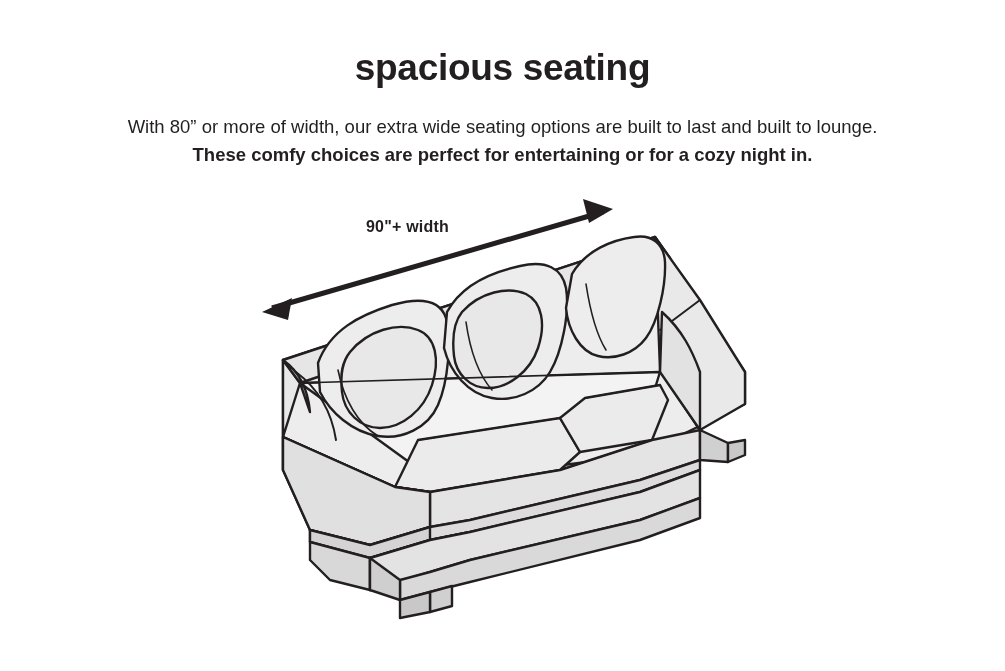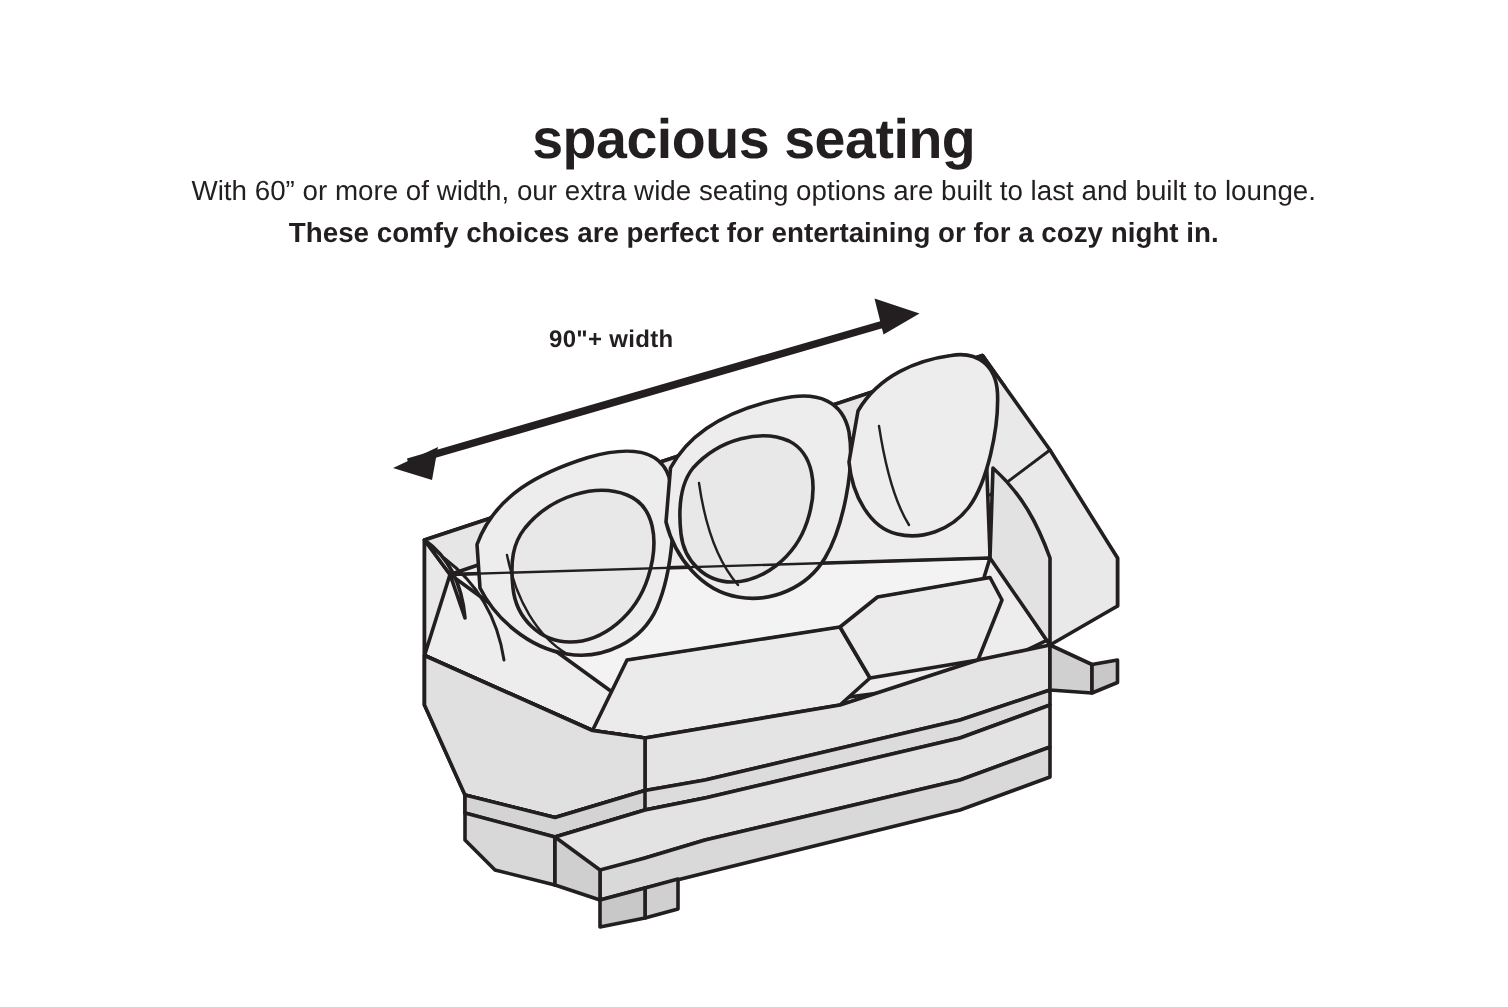--- a/index.html
+++ b/index.html
@@ -25,21 +25,20 @@
     position: absolute;
     top: 48px;
     left: 0;
     width: 1005px;
     text-align: center;
     font-size: 37px;
     font-weight: bold;
     letter-spacing: -0.3px;
     color: #231f20;
     line-height: 1.1;
-    margin-top: 25px;
   }
   .subhead {
     position: absolute;
     top: 113px;
     left: 50%;
     transform: translateX(-50%);
     width: 830px;
     text-align: center;
     font-size: 18.5px;
     font-weight: 400;
@@ -68,21 +67,21 @@
   }
 </style>
 </head>
 <body>
 
 <div class="page">
 
   <div class="headline">spacious seating</div>
 
   <div class="subhead">
-    <span>With 60” or more of width, our extra wide seating options are built to last and built to lounge.</span>
+    <span>With 80” or more of width, our extra wide seating options are built to last and built to lounge.</span>
     <span class="line2">These comfy choices are perfect for entertaining or for a cozy night in.</span>
   </div>
 
   <svg class="art" viewBox="0 0 1005 671" xmlns="http://www.w3.org/2000/svg">
 
     <g>
       <line x1="272" y1="308" x2="603" y2="212" stroke="#231f20" stroke-width="5" stroke-linecap="butt"></line>
       <polygon points="262,312 292,298 288,320" fill="#231f20"></polygon>
       <polygon points="613,209 583,199 589,223" fill="#231f20"></polygon>
     </g>

